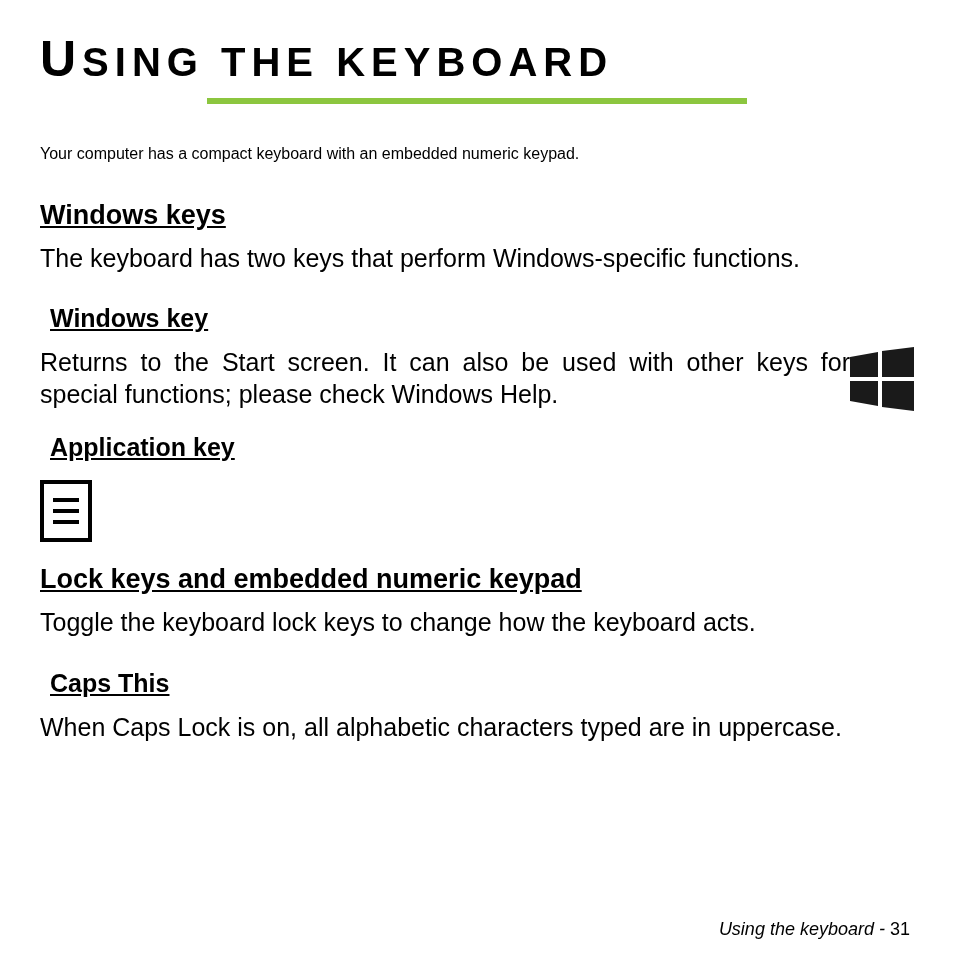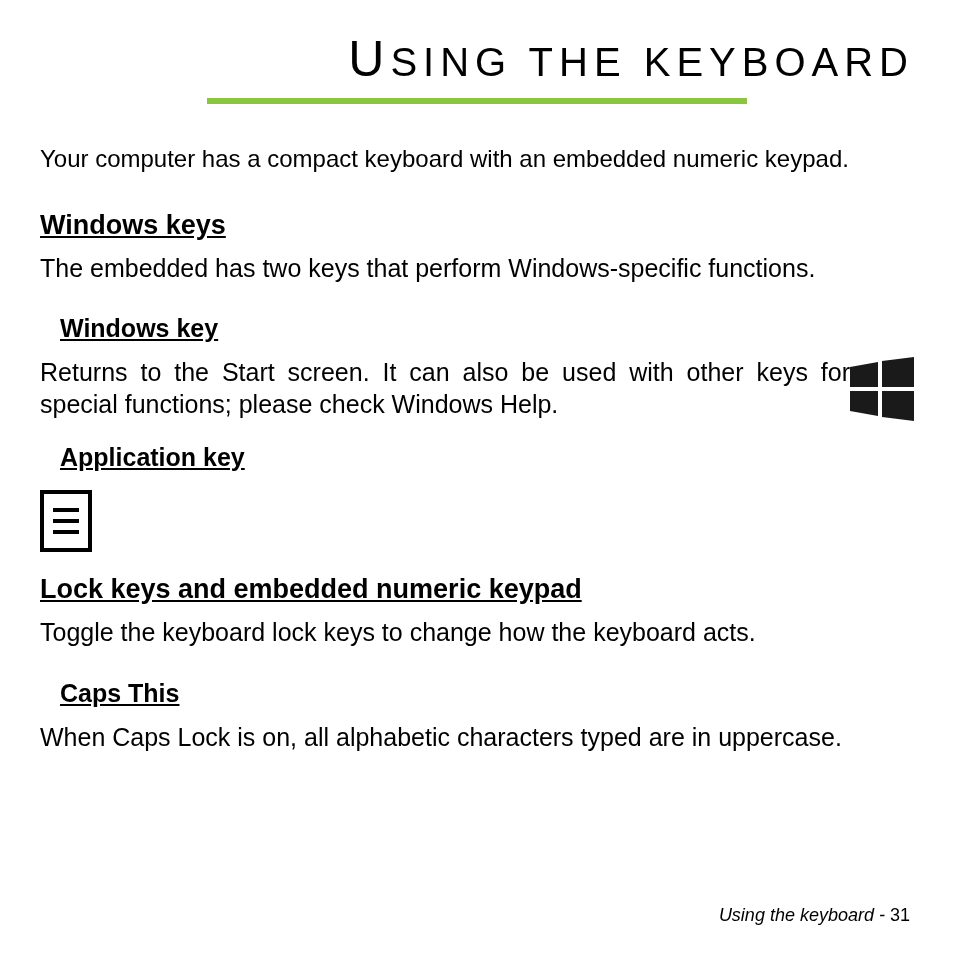--- a/index.html
+++ b/index.html
@@ -6,50 +6,50 @@
   body {
     width: 954px;
     height: 954px;
     background: #fff;
     font-family: Arial, Helvetica, sans-serif;
     color: #000;
     padding: 30px 40px 20px 40px;
     position: relative;
   }
   .page-title {
-    text-align: right;
-    font-weight: normal;
+    text-align: left;
+    font-weight: bold;
     letter-spacing: 6px;
     font-size: 40px;
     margin-bottom: 10px;
   }
   .page-title .cap { font-size: 50px; letter-spacing: 6px; }
   .title-rule {
     width: 540px;
     height: 6px;
     background: #8cc63f;
     margin: 0 auto 40px auto;
   }
   .intro {
-    font-size: 24px;
+    font-size: 16px;
     text-align: justify;
     line-height: 1.25;
     margin-bottom: 36px;
   }
   .h2 {
     font-size: 27px;
     font-weight: bold;
     text-decoration: underline;
     margin-bottom: 12px;
   }
   .h3 {
     font-size: 25px;
     font-weight: bold;
     text-decoration: underline;
-    margin-left: 20px;
+    margin-left: 10px;
     margin-bottom: 14px;
   }
   .body-text {
     font-size: 25px;
     line-height: 1.25;
     text-align: justify;
     margin-bottom: 30px;
   }
   .row {
     display: flex;
@@ -68,39 +68,39 @@
     width: 52px; height: 62px;
     border: 4px solid #000;
     display: flex; flex-direction: column;
     justify-content: center; align-items: center;
     gap: 7px; padding: 6px 8px;
     margin-top: 4px;
   }
   .app-key .line { width: 26px; height: 4px; background: #000; }
   .footer {
     position: absolute;
-    bottom: 28px;
+    bottom: 14px;
     right: 44px;
     font-size: 18px;
     font-style: italic;
   }
   .footer .pagenum { font-style: normal; }
 </style>
 </head>
 <body>
 
 <h1 class="page-title">
   <span class="cap">U</span><span>SING THE KEYBOARD</span>
 </h1>
 <div class="title-rule"></div>
 
 <p class="intro">Your computer has a compact keyboard with an embedded numeric keypad.</p>
 
 <h2 class="h2">Windows keys</h2>
-<p class="body-text">The embedded has two keys that perform Windows-specific functions.</p>
+<p class="body-text">The keyboard has two keys that perform Windows-specific functions.</p>
 
 <h3 class="h3">Windows key</h3>
 <div class="row">
   <div class="text">Returns to the Start screen. It can also be used with other keys for special functions; please check Windows Help.</div>
   <div class="icon-box">
     <svg class="windows-logo" viewBox="0 0 64 64">
       <polygon points="0,10 28,5 28,30 0,30" fill="#1a1a1a"></polygon>
       <polygon points="32,4 64,0 64,30 32,30" fill="#1a1a1a"></polygon>
       <polygon points="0,34 28,34 28,59 0,54" fill="#1a1a1a"></polygon>
       <polygon points="32,34 64,34 64,64 32,60" fill="#1a1a1a"></polygon>

